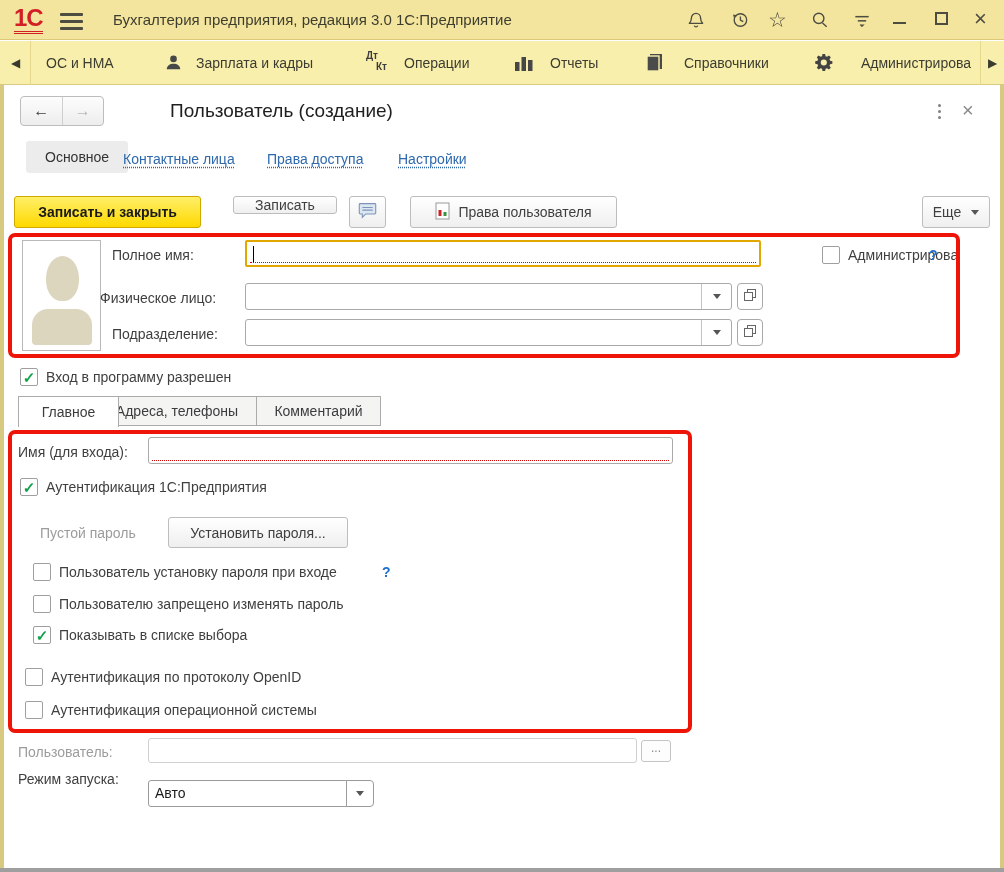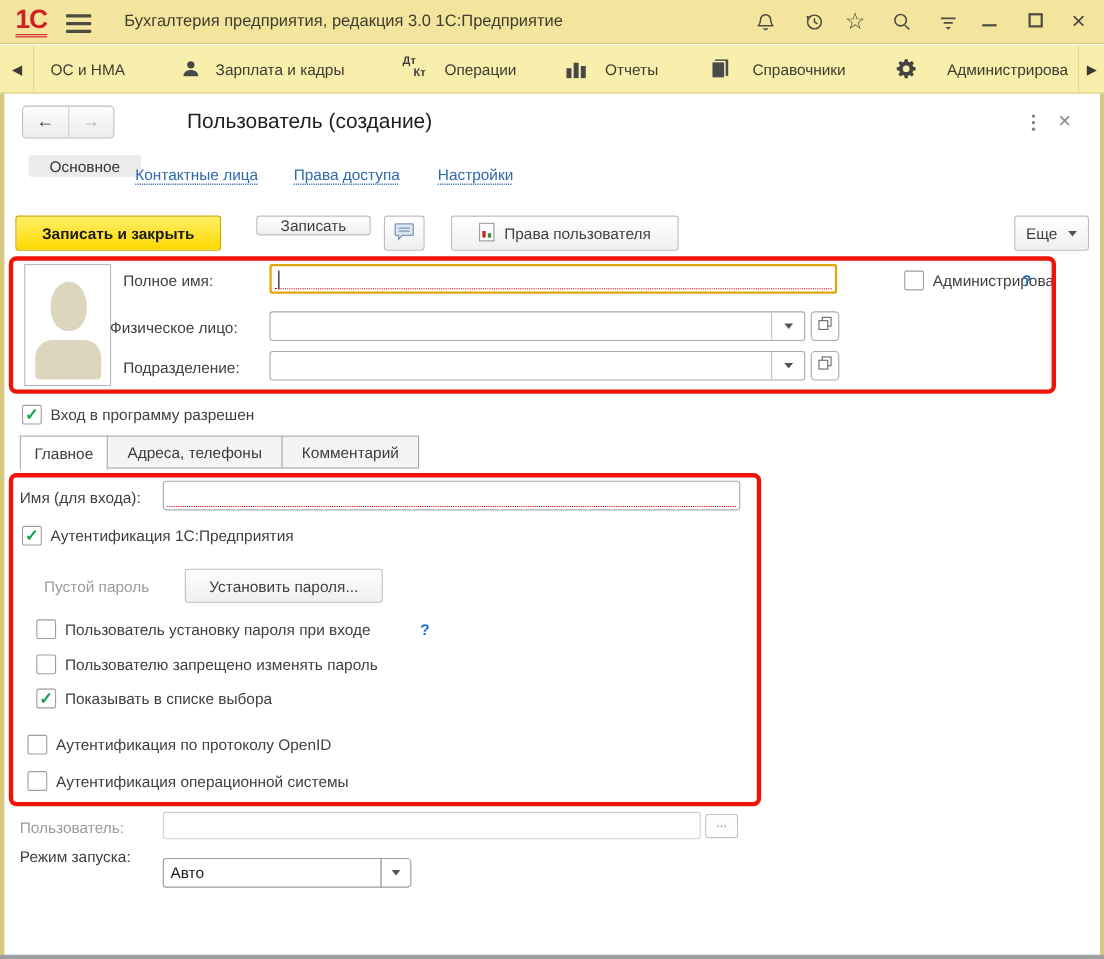--- a/index.html
+++ b/index.html
@@ -32,21 +32,21 @@
   
   .navgrp { left:20px; top:96px; width:84px; height:30px; border:1px solid #bdbdbd; border-radius:4px;
             background:linear-gradient(#fdfdfd,#ededed); display:flex; }
   .navgrp .half { width:41px; display:flex; align-items:center; justify-content:center; font-size:16px; }
   .navgrp .sep { width:1px; background:#cfcfcf; }
   .formtitle { font-size:19px; color:#1f1f1f; white-space:nowrap; }
   .dotcol { display:flex; flex-direction:column; align-items:center; }
   .dotcol i { width:3px; height:3px; background:#808080; border-radius:50%; margin:1.6px 0; }
 
   
-  .tab-active { background:#ececec; border-radius:3px; height:20px; display:flex; align-items:center;
+  .tab-active { background:#ececec; border-radius:3px; height:32px; display:flex; align-items:center;
                 padding:0 19px; font-size:14px; color:#333; }
   .link { font-size:14px; color:#2e68ad; line-height:36px; text-decoration:underline dotted; text-underline-offset:3px; white-space:nowrap; cursor:pointer; }
 
   
   .btn { border:1px solid #bdbdbd; border-radius:3px; background:linear-gradient(#ffffff,#efefef);
          color:#3f3f3f; font-size:14px; display:flex; align-items:center; justify-content:center; gap:8px; white-space:nowrap; }
   .btn-yellow { border:1px solid #cfa900; border-radius:3px; background:linear-gradient(#ffef68,#fed900);
                 color:#1a1a1a; font-weight:bold; font-size:14px; display:flex; align-items:center; justify-content:center; }
   .morearrow { font-size:10px; color:#666; margin-left:2px; }
 
@@ -270,21 +270,21 @@
         <rect x="1.5" y="4.5" width="8" height="8" fill="#fff" stroke="#666"></rect>
       </svg>
     </span>
   </div>
 
   <div class="abs cb" style="left:20px;top:368px;">
       <span>✓</span>
     </div>
   <div class="abs lbl" style="left:46px;top:369px;">Вход в программу разрешен</div>
 
-  <div class="abs stab on" style="left:18px;top:396px;width:80px;">
+  <div class="abs stab on" style="left:18px;top:396px;width:101px;">
       <span>Главное</span>
     </div>
   <div class="abs stab" style="left:97px;top:396px;width:160px;">
       <span>Адреса, телефоны</span>
     </div>
   <div class="abs stab" style="left:256px;top:396px;width:125px;">
       <span>Комментарий</span>
     </div>
 
   <div class="abs anno" style="left:8px;top:430px;width:684px;height:303px;"></div>

